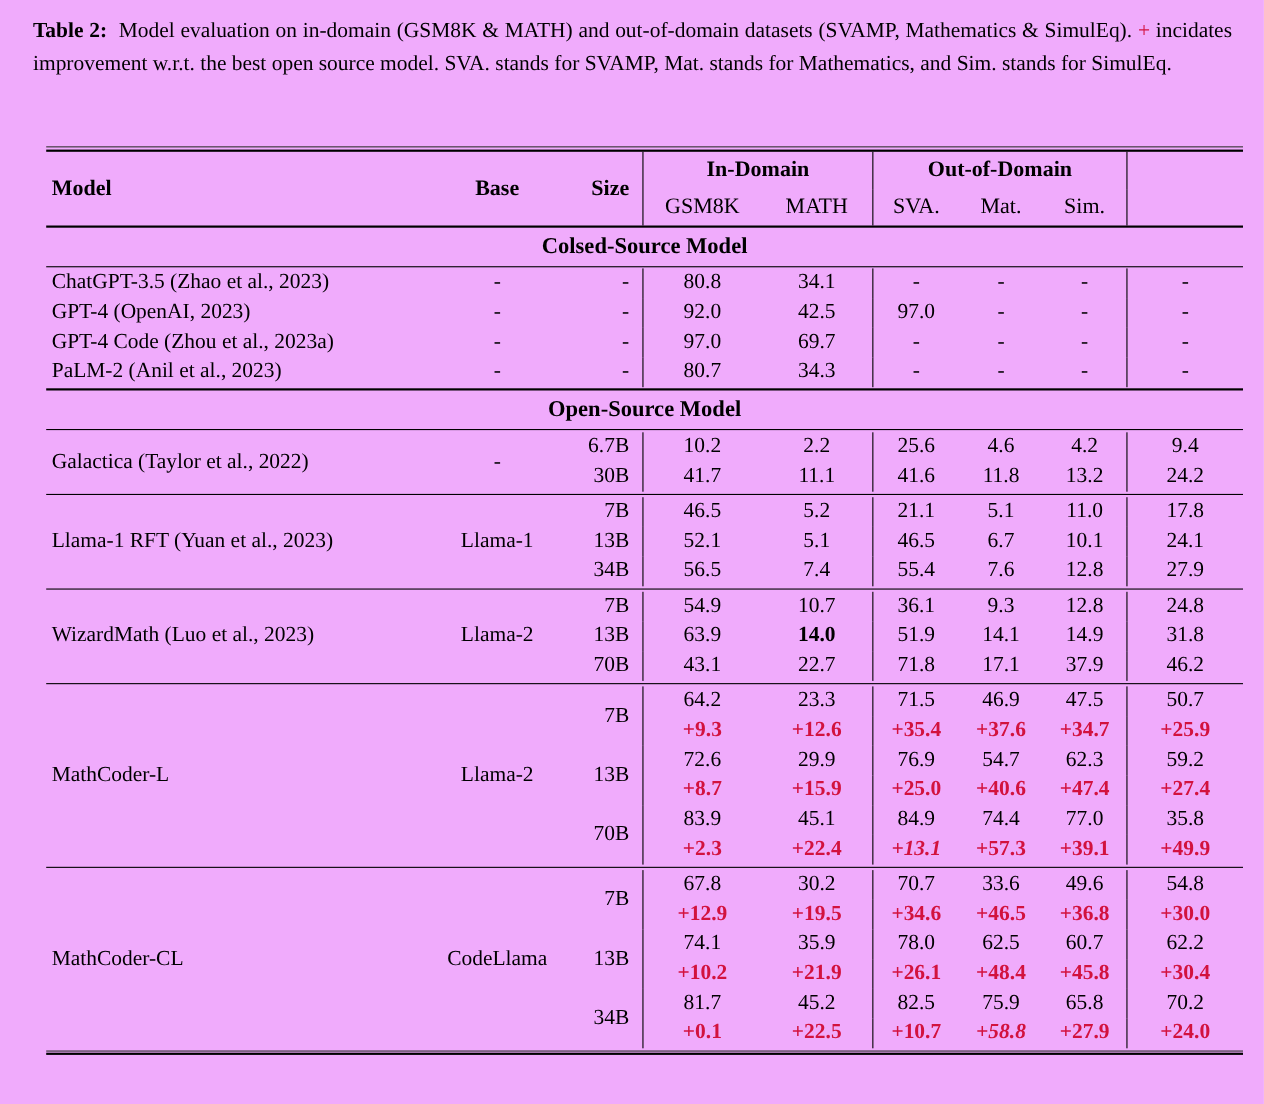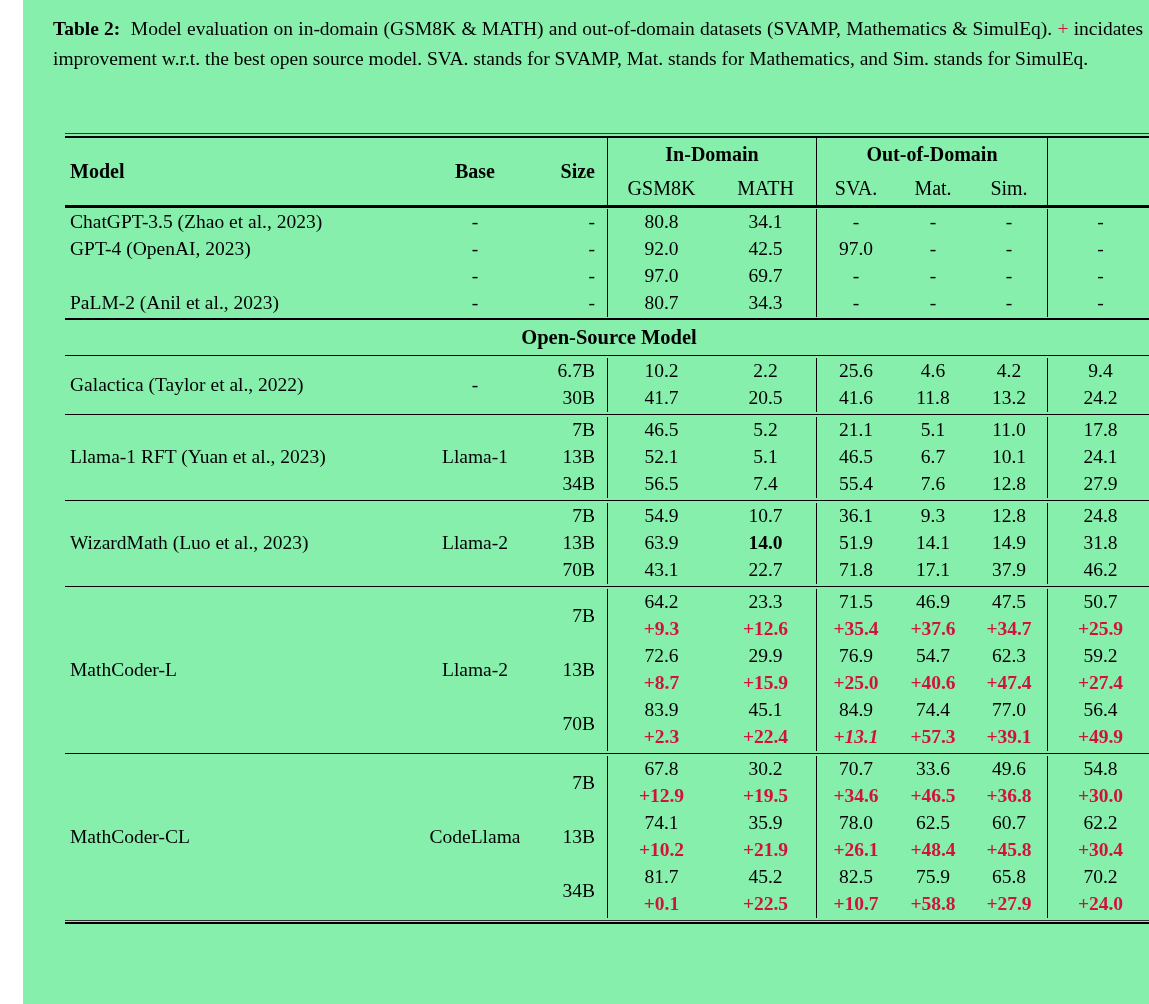--- a/index.html
+++ b/index.html
@@ -2,21 +2,21 @@
 <html><head>
 <meta charset="utf-8">
 <style>
   * { margin:0; padding:0; box-sizing:border-box; }
   html,body { background:#fff; }
   body {
     width:1149px; height:1004px;
     font-family:"Liberation Serif","DejaVu Serif",serif;
     color:#000; position:relative; overflow:hidden;
   }
-  .page { position:absolute; inset:0; background:#86efac;margin-left:23px; }
+  .page { position:absolute; inset:0; background:#f0abfc; }
 
   
   .caption {
     position:absolute; left:30px; top:14px; width:1090px;
     font-size:19.5px; line-height:29.5px; text-align:justify;
   }
   .caption .tag { font-weight:bold; }
   .caption .tag::after { content:"\00a0\00a0"; }
   .red { color:#d2123e; }
 
@@ -74,20 +74,21 @@
       <div class="c bold vline" style="grid-row:1; grid-column:4/6;">In-Domain</div>
       <div class="c bold vline" style="grid-row:1; grid-column:6/9;">Out-of-Domain</div>
       <div class="c" style="grid-row:2; grid-column:4;">GSM8K</div>
       <div class="c vline" style="grid-row:2; grid-column:5;">MATH</div>
       <div class="c" style="grid-row:2; grid-column:6;">SVA.</div>
       <div class="c" style="grid-row:2; grid-column:7;">Mat.</div>
       <div class="c vline" style="grid-row:2; grid-column:8;">Sim.</div>
     </div>
 
     <div class="rule r2"></div>
+    <div class="section">Colsed-Source Model</div>
     <div class="rule r1"></div>
 
     <div class="rows-block" id="closed-rows">
         <div class="grid">
           <div class="c model" style="grid-area: 1 / 1;">ChatGPT-3.5 (Zhao et al., 2023)</div>
           <div class="c" style="grid-area: 1 / 2;">-</div>
           <div class="c size vline" style="grid-area: 1 / 3;">-</div>
           <div class="c" style="grid-area: 1 / 4;">80.8</div>
           <div class="c vline" style="grid-area: 1 / 5;">34.1</div>
           <div class="c" style="grid-area: 1 / 6;">-</div>
@@ -100,20 +101,21 @@
           <div class="c" style="grid-area: 1 / 2;">-</div>
           <div class="c size vline" style="grid-area: 1 / 3;">-</div>
           <div class="c" style="grid-area: 1 / 4;">92.0</div>
           <div class="c vline" style="grid-area: 1 / 5;">42.5</div>
           <div class="c" style="grid-area: 1 / 6;">97.0</div>
           <div class="c" style="grid-area: 1 / 7;">-</div>
           <div class="c vline" style="grid-area: 1 / 8;">-</div>
           <div class="c" style="grid-area: 1 / 9;">-</div>
         </div>
         <div class="grid">
+          <div class="c model" style="grid-area: 1 / 1;">GPT-4 Code (Zhou et al., 2023a)</div>
           <div class="c" style="grid-area: 1 / 2;">-</div>
           <div class="c size vline" style="grid-area: 1 / 3;">-</div>
           <div class="c" style="grid-area: 1 / 4;">97.0</div>
           <div class="c vline" style="grid-area: 1 / 5;">69.7</div>
           <div class="c" style="grid-area: 1 / 6;">-</div>
           <div class="c" style="grid-area: 1 / 7;">-</div>
           <div class="c vline" style="grid-area: 1 / 8;">-</div>
           <div class="c" style="grid-area: 1 / 9;">-</div>
         </div>
         <div class="grid">
@@ -139,21 +141,21 @@
           <div class="c" style="grid-area: 1 / 2 / 3;">-</div>
           <div class="c size vline" style="grid-area: 1 / 3 / 2;">6.7B</div>
           <div class="c" style="grid-area: 1 / 4;">10.2</div>
           <div class="c vline" style="grid-area: 1 / 5;">2.2</div>
           <div class="c" style="grid-area: 1 / 6;">25.6</div>
           <div class="c" style="grid-area: 1 / 7;">4.6</div>
           <div class="c vline" style="grid-area: 1 / 8;">4.2</div>
           <div class="c" style="grid-area: 1 / 9;">9.4</div>
           <div class="c size vline" style="grid-area: 2 / 3 / 3;">30B</div>
           <div class="c" style="grid-area: 2 / 4;">41.7</div>
-          <div class="c vline" style="grid-area: 2 / 5;">20.5</div>
+          <div class="c vline" style="grid-area: 2 / 5;">11.1</div>
           <div class="c" style="grid-area: 2 / 6;">41.6</div>
           <div class="c" style="grid-area: 2 / 7;">11.8</div>
           <div class="c vline" style="grid-area: 2 / 8;">13.2</div>
           <div class="c" style="grid-area: 2 / 9;">24.2</div>
         </div>
         <div class="rule r1"></div>
         <div class="grid group">
           <div class="c model" style="grid-area: 1 / 1 / 4;">Llama-1 RFT (Yuan et al., 2023)</div>
           <div class="c" style="grid-area: 1 / 2 / 4;">Llama-1</div>
           <div class="c size vline" style="grid-area: 1 / 3 / 2;">7B</div>
@@ -233,21 +235,21 @@
           <div class="c delta" style="grid-area: 4 / 6;">+25.0</div>
           <div class="c delta" style="grid-area: 4 / 7;">+40.6</div>
           <div class="c delta vline" style="grid-area: 4 / 8;">+47.4</div>
           <div class="c delta" style="grid-area: 4 / 9;">+27.4</div>
           <div class="c size vline" style="grid-area: 5 / 3 / 7;">70B</div>
           <div class="c" style="grid-area: 5 / 4;">83.9</div>
           <div class="c vline" style="grid-area: 5 / 5;">45.1</div>
           <div class="c" style="grid-area: 5 / 6;">84.9</div>
           <div class="c" style="grid-area: 5 / 7;">74.4</div>
           <div class="c vline" style="grid-area: 5 / 8;">77.0</div>
-          <div class="c" style="grid-area: 5 / 9;">56.4</div>
+          <div class="c" style="grid-area: 5 / 9;">35.8</div>
           <div class="c delta" style="grid-area: 6 / 4;">+2.3</div>
           <div class="c delta vline" style="grid-area: 6 / 5;">+22.4</div>
           <div class="c delta" style="grid-area: 6 / 6; font-style: italic;">+13.1</div>
           <div class="c delta" style="grid-area: 6 / 7;">+57.3</div>
           <div class="c delta vline" style="grid-area: 6 / 8;">+39.1</div>
           <div class="c delta" style="grid-area: 6 / 9;">+49.9</div>
         </div>
         <div class="rule r1"></div>
         <div class="grid group">
           <div class="c model" style="grid-area: 1 / 1 / 7;">MathCoder-CL</div>
@@ -281,21 +283,21 @@
           <div class="c size vline" style="grid-area: 5 / 3 / 7;">34B</div>
           <div class="c" style="grid-area: 5 / 4;">81.7</div>
           <div class="c vline" style="grid-area: 5 / 5;">45.2</div>
           <div class="c" style="grid-area: 5 / 6;">82.5</div>
           <div class="c" style="grid-area: 5 / 7;">75.9</div>
           <div class="c vline" style="grid-area: 5 / 8;">65.8</div>
           <div class="c" style="grid-area: 5 / 9;">70.2</div>
           <div class="c delta" style="grid-area: 6 / 4;">+0.1</div>
           <div class="c delta vline" style="grid-area: 6 / 5;">+22.5</div>
           <div class="c delta" style="grid-area: 6 / 6;">+10.7</div>
-          <div class="c delta" style="grid-area: 6 / 7;">+58.8</div>
+          <div class="c delta" style="grid-area: 6 / 7; font-style: italic;">+58.8</div>
           <div class="c delta vline" style="grid-area: 6 / 8;">+27.9</div>
           <div class="c delta" style="grid-area: 6 / 9;">+24.0</div>
         </div>
       </div>
 
     <div class="rule heavy"></div>
   </div>
 
 </div>
 

